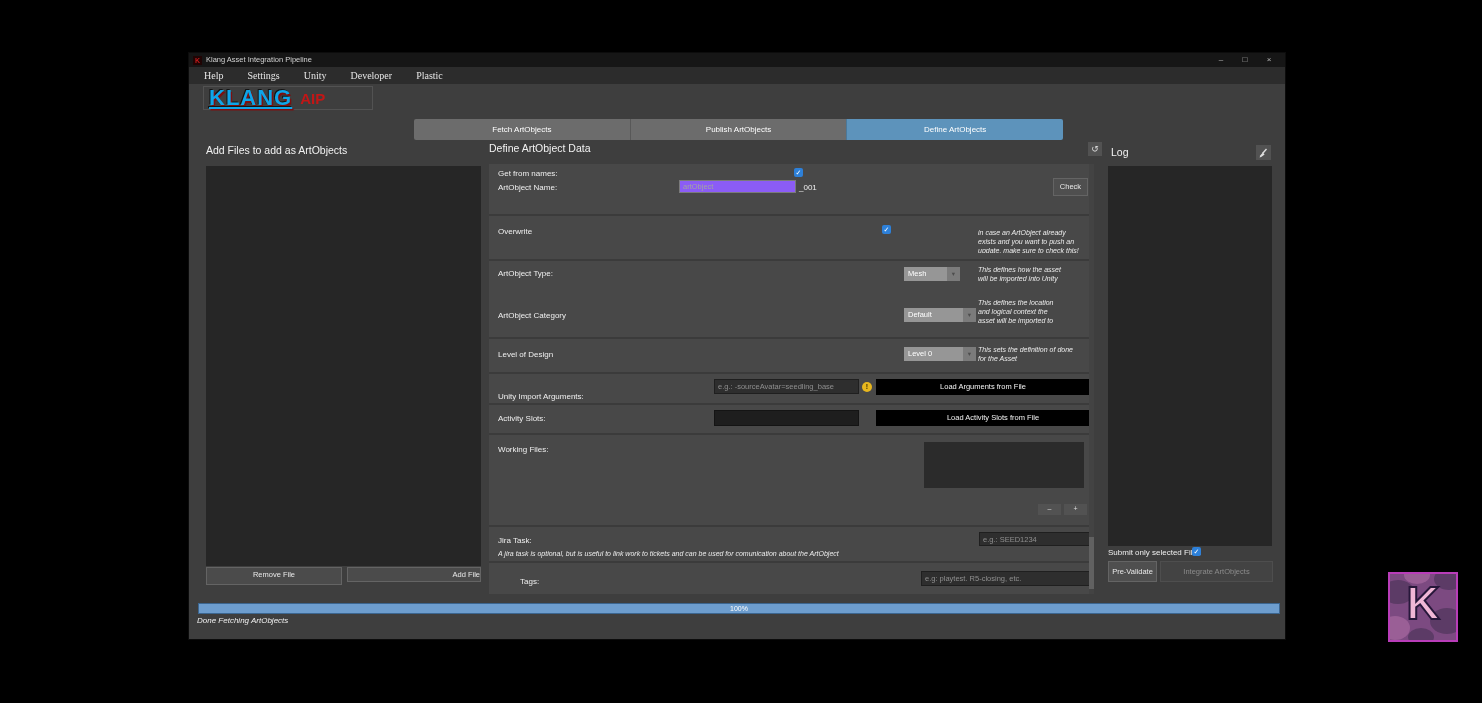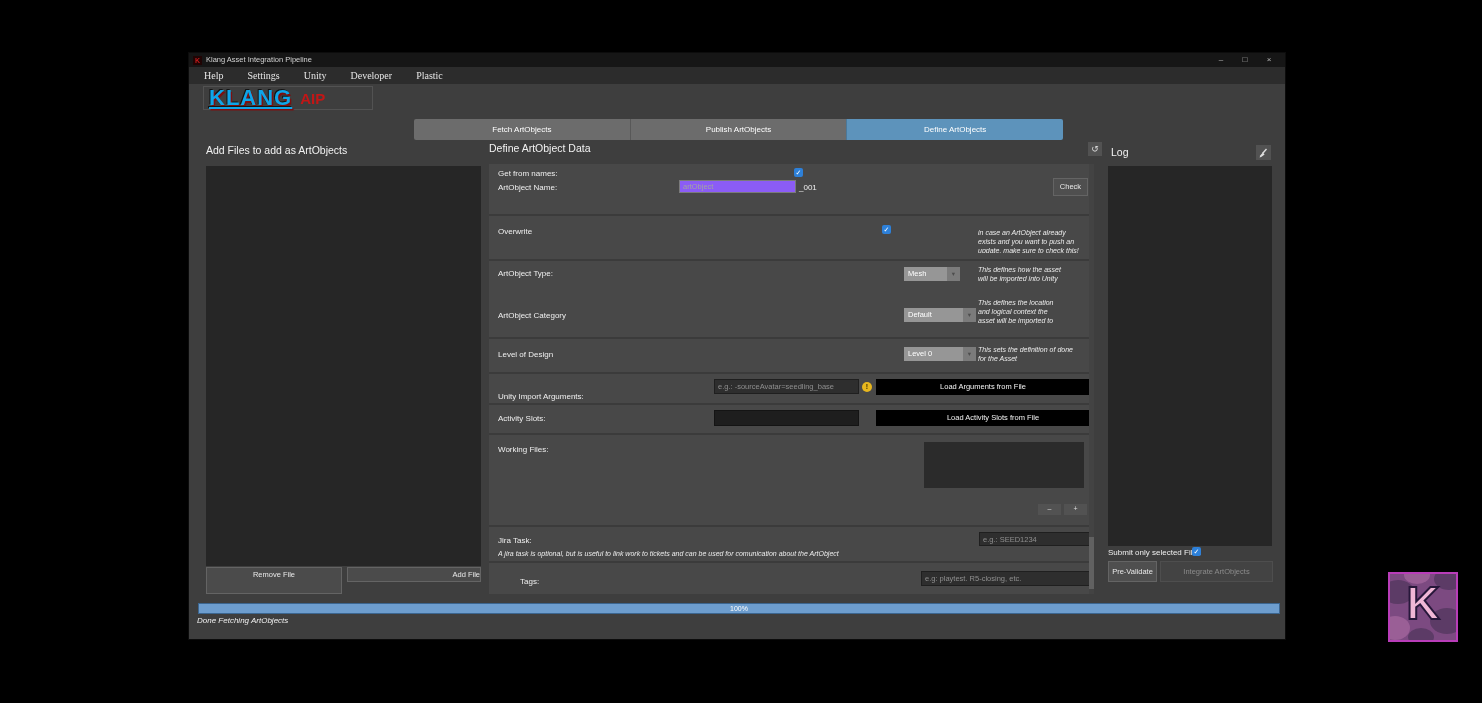--- a/index.html
+++ b/index.html
@@ -119,21 +119,21 @@
     </div>
 
     <div class="tabbar">
       <div class="tab">Fetch ArtObjects</div>
       <div class="tab">Publish ArtObjects</div>
       <div class="tab active">Define ArtObjects</div>
     </div>
 
     <div class="panel-title" style="left:17px; top:91px;">Add Files to add as ArtObjects</div>
     <div class="dark-box" style="left:17px; top:113px; width:275px; height:400px;"></div>
-    <div class="btn" style="left:17px; top:514px; width:136px; height:27px; line-height:13px;">Remove File</div>
+    <div class="btn" style="left:17px; top:514px; width:136px; height:18px; line-height:13px;">Remove File</div>
     <div class="btn" style="left:158px; top:514px; width:134px; height:15px; line-height:13px;text-align:right;">Add File</div>
 
     <div class="panel-title" style="left:300px; top:89px;">Define ArtObject Data</div>
     <div class="icon-btn" style="left:899px; top:89px; width:14px; height:14px; font-size:9px; line-height:14px;">
       <span>↺</span>
     </div>
 
     <div class="form">
 
       <div class="frm-label" style="top:5px;">Get from names:</div>

